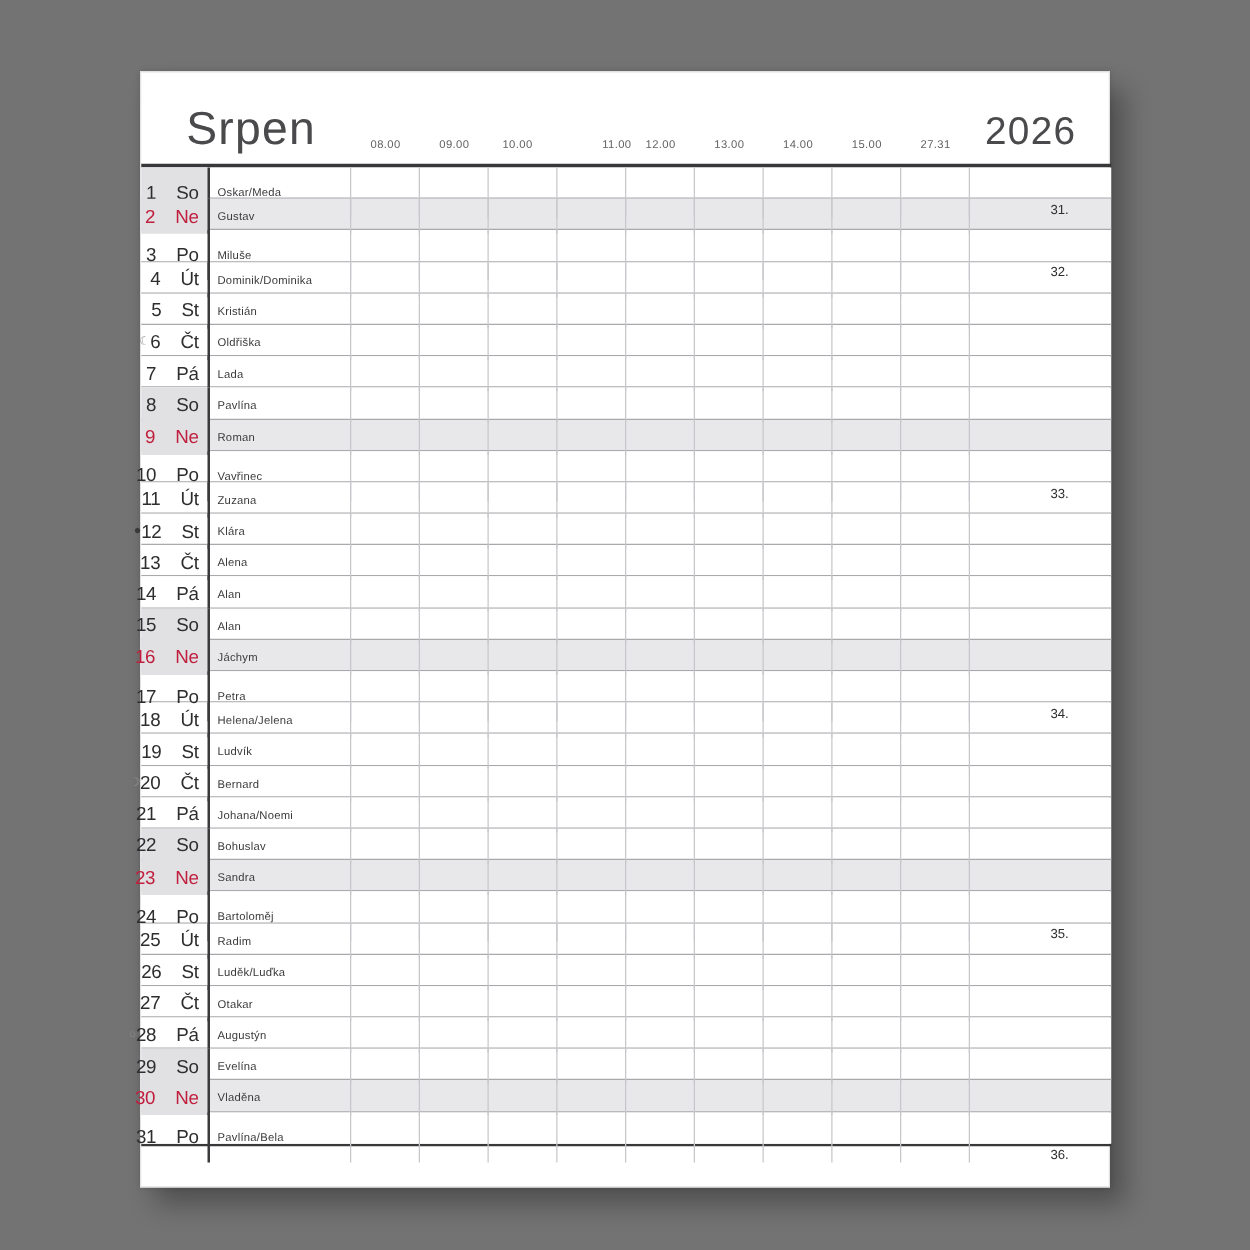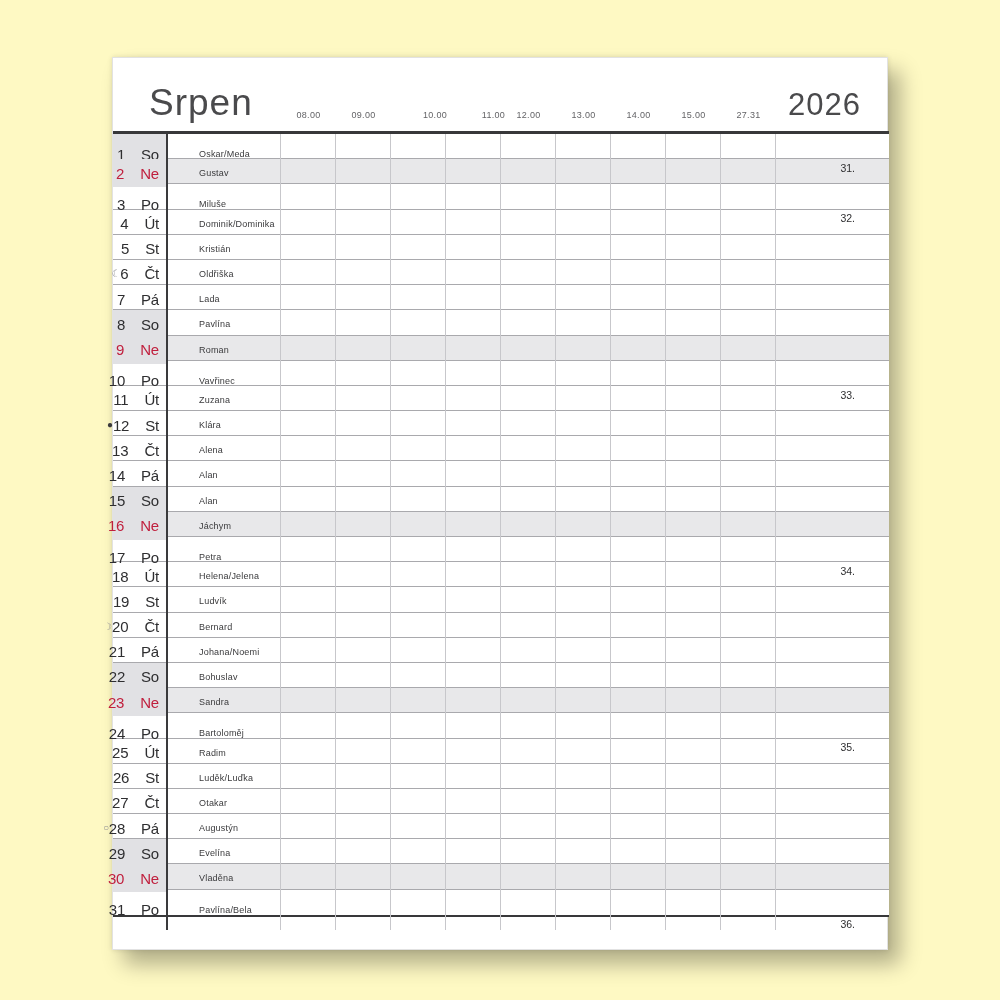--- a/index.html
+++ b/index.html
@@ -1,18 +1,18 @@
 <!DOCTYPE html>
 <html><head>
 <meta charset="utf-8">
 <style>
   * { margin:0; padding:0; box-sizing:border-box; }
   html,body { width:1000px; height:1000px; background:#ffffff;
               font-family:"Liberation Sans","DejaVu Sans",sans-serif; }
-  .stage { position:relative; width:1000px; height:1000px; background:#fef9c3; overflow:hidden; }
+  .stage { position:relative; width:1000px; height:1000px; background:#737373; overflow:hidden; }
 
   .card { position:absolute; left:112px; top:57px; width:776px; height:893px;
           background:#ffffff;
           box-shadow:0 0 5px rgba(0,0,0,0.12), 12px 14px 20px rgba(0,0,0,0.30);
           border:1px solid #e2e2e2; }
 
   .header { position:relative; width:100%; height:73px; }
   .month-title { position:absolute; left:36px; top:26px; font-size:37px; font-weight:300;
                  color:#4a4a4c; letter-spacing:1px; line-height:1; }
   .year-label { position:absolute; right:26px; top:31px; font-size:31px; font-weight:300;
@@ -30,37 +30,37 @@
              padding:0 7px 0 12px; border-right:2px solid #3a3a3c;
              font-size:15px; color:#2e2e30; letter-spacing:-0.2px; white-space:nowrap; }
   .row.sat .daycell, .row.sun .daycell { background:#e1e1e4; }
   .row.sun .daycell { color:#c01f3d; }
   .moon { margin-right:auto; font-size:10px; color:#8f8f93; line-height:1; }
   .moon.dark { color:#3a3a3c; }
   .dnum { font-weight:400; }
   .dwd { margin-left:16px; }
   .namecell { display:flex; align-items:center; padding-left:6px;
               border-right:1px solid #c7c7cb; font-size:9px; color:#3a3a3c;
-              letter-spacing:0.2px; overflow:hidden; white-space:nowrap;margin-left:25px; }
+              letter-spacing:0.2px; overflow:hidden; white-space:nowrap; }
   .hourcell { border-right:1px solid #c7c7cb; }
   .weekcell { display:flex; align-items:center; justify-content:flex-end;
               padding-right:34px; font-size:10.5px; color:#2e2e30;margin-top:28px; }
 </style>
 </head>
 <body>
 
 <div class="stage">
   <div class="card">
     <div class="header">
       <div class="month-title">Srpen</div>
       <div class="year-label">2026</div>
       <div id="time-labels">
           <span class="time-label" style="left: 195.5px;">08.00</span>
           <span class="time-label" style="left: 250.5px;">09.00</span>
-          <span class="time-label" style="left: 322px;">10.00</span>
+          <span class="time-label" style="left: 301px;">10.00</span>
           <span class="time-label" style="left: 360.5px; margin-left: 20px;">11.00</span>
           <span class="time-label" style="left: 415.5px;">12.00</span>
           <span class="time-label" style="left: 470.5px;">13.00</span>
           <span class="time-label" style="left: 525.5px;">14.00</span>
           <span class="time-label" style="left: 580.5px;">15.00</span>
           <span class="time-label" style="left: 635.5px;">27.31</span>
         </div>
     </div>
     <div class="grid" id="grid">
         <div class="row sat">

